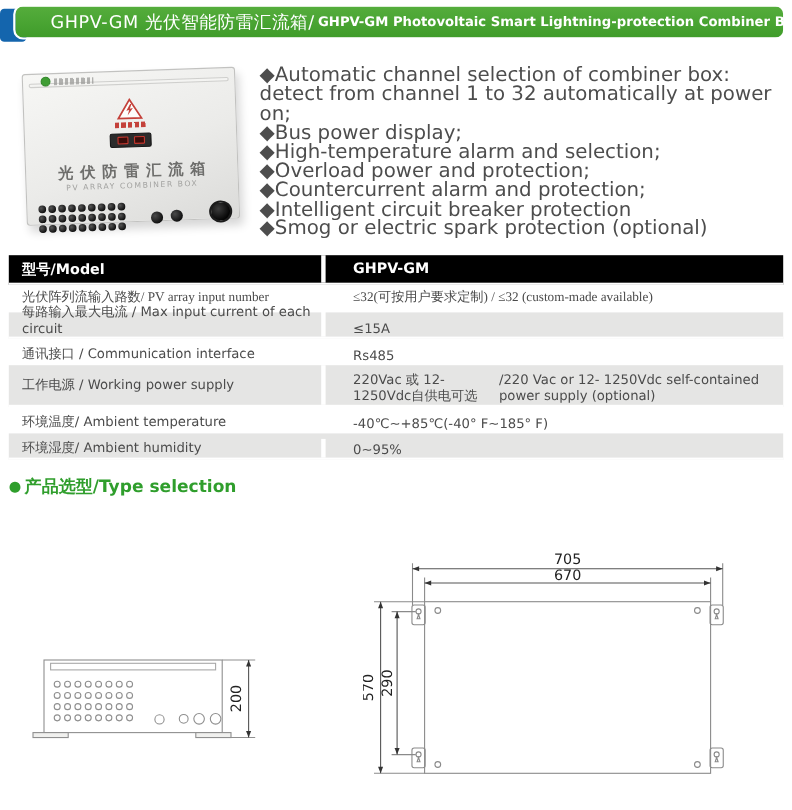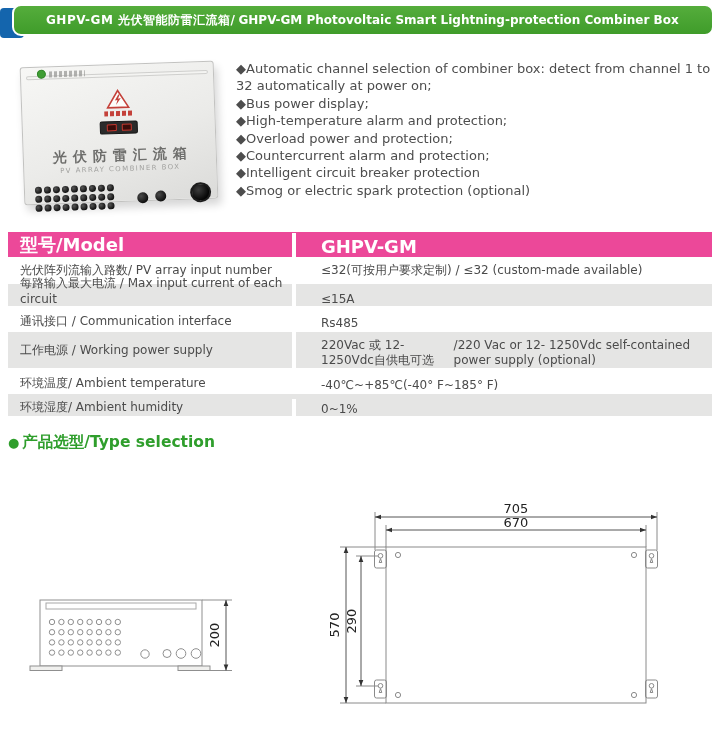--- a/index.html
+++ b/index.html
@@ -6,21 +6,21 @@
   html,body { width:720px; height:736px; background:#fff;
     font-family:"DejaVu Sans","Liberation Sans",sans-serif; }
   .page { position:relative; width:720px; height:736px; background:#fff; overflow:hidden; }
 
   
   .header-accent { position:absolute; left:0; top:8px; width:24px; height:30px;
     background:#1465ad; border-radius:4px; }
   .header-bar { position:absolute; left:12px; top:4px; width:702px; height:32px;
     background:linear-gradient(#55ad3c,#3f9c2a); border:2px solid #fff; border-radius:9px;
     display:flex; align-items:center; padding-left:32px; white-space:nowrap; }
-  .title-zh { color:#fff; font-weight:bold; font-size:12px; letter-spacing:0.5px; }
+  .title-zh { color:#fff; font-weight:normal; font-size:16px; letter-spacing:0.5px; }
   .title-en { color:#fff; font-weight:bold; font-size:12px; margin-left:3px; }
 
   
   .product { position:absolute; left:14px; top:58px; width:214px; height:164px; }
   .pbox { position:absolute; left:8px; top:6px; width:194px; height:138px;
     transform:rotate(-2deg);
     background:linear-gradient(160deg,#f7f7f5 0%,#ebebe9 55%,#dbdbd9 100%);
     border:1px solid #c2c2c0; border-radius:3px;
     box-shadow:3px 6px 9px rgba(0,0,0,0.16); }
   .lid-line { position:absolute; top:8px; left:5px; right:5px; height:4px;
@@ -49,31 +49,31 @@
     background:radial-gradient(circle at 35% 35%,#555,#101010 72%); }
   .gm { position:absolute; width:11px; height:11px; border-radius:50%;
     background:radial-gradient(circle at 35% 35%,#4a4a4a,#0d0d0d 75%); }
   .gm1 { left:102px; top:9px; } .gm2 { left:120px; top:8px; }
   .gl { position:absolute; right:0; top:1px; width:21px; height:20px; border-radius:50%;
     background:radial-gradient(circle at 38% 35%,#3d3d3d,#060606 70%);
     border:2px solid #1c1c1c; }
 
   
   .features { position:absolute; left:236px; top:60px; width:480px; }
-  .feat { font-size:13px; line-height:17.4px; color:#4d4d4d; }
+  .feat { font-size:18px; line-height:17.4px; color:#4d4d4d; }
 
   
   .spec-table { position:absolute; left:8px; top:232px; width:704px; }
   .trow { display:flex; border-bottom:2px solid #fff; }
   .tc1 { width:288px; padding-left:12px; border-right:4px solid #fff;
     display:flex; align-items:center; }
   .tc2 { flex:1; padding-left:25px; display:flex; align-items:center; }
-  .thead { height:27px; background:#ec4899; color:#fff; font-weight:bold; font-size:18px;align-items:flex-end; }
+  .thead { height:27px; background:#000000; color:#fff; font-weight:bold; font-size:13px; }
   .tbody-row { font-size:12px; color:#4b4b4b; }
-  .h25 { height:25px; } .h24 { height:24px;align-items:flex-end; } .h38 { height:38px; }
+  .h25 { height:25px;font-family:Liberation Serif, serif; } .h24 { height:24px;align-items:flex-end; } .h38 { height:38px; }
   .bg-gray { background:#e5e5e4; } .bg-white { background:#fff; }
   .tc2.two-line { flex-direction:row; align-items:flex-end; justify-content:center;
     line-height:15px; }
 
   
   .section-title { position:absolute; left:8px; top:432px; display:flex; align-items:center;
     color:#2f9e2c; font-weight:bold; }
   .section-bullet { font-size:13px; margin-right:3px; }
   .section-text { font-size:15.5px; }
 
@@ -147,21 +147,21 @@
         <span class="gm gm1"></span>
         <span class="gm gm2"></span>
         <span class="gl"></span>
       </div>
     </div>
   </div>
 
   <div class="features">
     <div class="feat">◆Automatic channel selection of combiner box: detect from channel 1 to 32 automatically at power on;</div>
     <div class="feat">◆Bus power display;</div>
-    <div class="feat">◆High-temperature alarm and protection;</div>
+    <div class="feat">◆High-temperature alarm and selection;</div>
     <div class="feat">◆Overload power and protection;</div>
     <div class="feat">◆Countercurrent alarm and protection;</div>
     <div class="feat">◆Intelligent circuit breaker protection</div>
     <div class="feat">◆Smog or electric spark protection (optional)</div>
   </div>
 
   <div class="spec-table">
     <div class="trow thead">
       <div class="tc1">型号/Model</div>
       <div class="tc2">GHPV-GM</div>
@@ -184,21 +184,21 @@
         <span>220Vac 或 12-1250Vdc自供电可选</span>
         <span>/220 Vac or 12- 1250Vdc self-contained power supply (optional)</span>
       </div>
     </div>
     <div class="trow tbody-row h24 bg-white">
       <div class="tc1">环境温度/ Ambient temperature</div>
       <div class="tc2">-40℃~+85℃(-40° F~185° F)</div>
     </div>
     <div class="trow tbody-row h24 bg-gray">
       <div class="tc1">环境湿度/ Ambient humidity</div>
-      <div class="tc2">0~1%</div>
+      <div class="tc2">0~95%</div>
     </div>
   </div>
 
   <div class="section-title">
     <span class="section-bullet">●</span>
     <span class="section-text">产品选型/Type selection</span>
   </div>
 
   <svg class="drawing dw-left" width="232" height="134" viewBox="0 0 232 134">
     <g stroke="#8f8f8f" stroke-width="1" fill="none">

